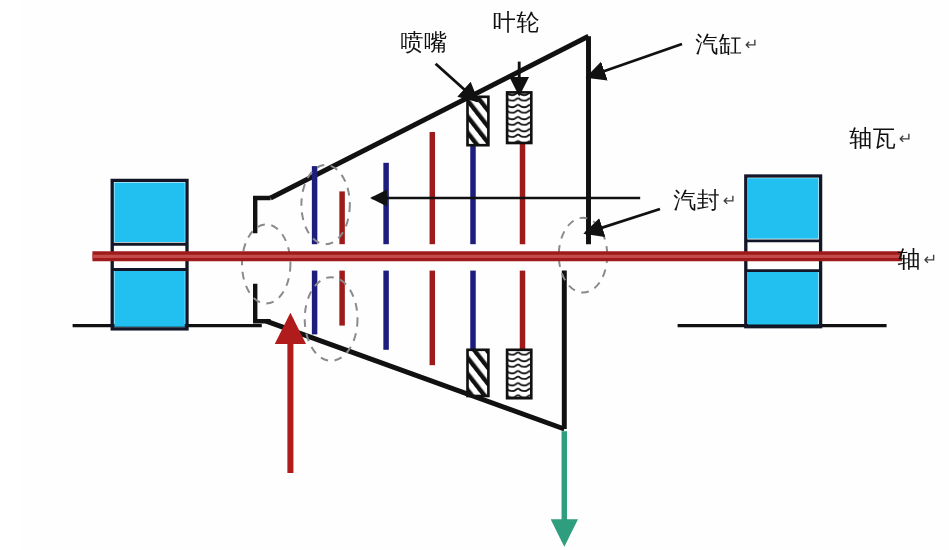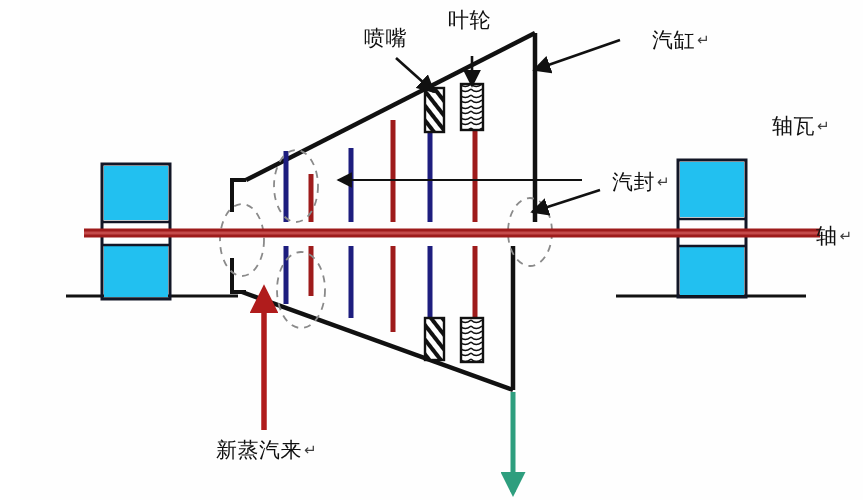--- a/index.html
+++ b/index.html
@@ -35,21 +35,21 @@
     letter-spacing: 0.5px;
   }
   .lbl .pil {
     font-size: 15px;
     color: #404040;
     margin-left: 2px;
     vertical-align: 2px;
   }
   #lbl-nozzle   { left: 344px; top: 24px; }
   #lbl-impeller { left: 428px; top: 6px; }
-  #lbl-cylinder { left: 632px; top: 26px; }
+  #lbl-cylinder { left: 612px; top: 26px; }
   #lbl-bearing  { left: 752px; top: 112px; text-align: center; }
   #lbl-seal     { left: 592px; top: 168px; font-family: Liberation Serif, serif; }
   #lbl-shaft    { left: 796px; top: 222px; }
   #lbl-inlet    { left: 196px; top: 436px; }
   #lbl-exhaust  { left: 516px; top: 452px; }
 </style>
 </head>
 <body>
 
 <div id="stage">
@@ -193,18 +193,15 @@
   </div>
 
   <div class="lbl" id="lbl-seal">
     <span>汽封</span><span class="pil">↵</span>
   </div>
 
   <div class="lbl" id="lbl-shaft">
     <span>轴</span><span class="pil">↵</span>
   </div>
 
-  <div class="lbl" id="lbl-inlet">
-    <span>新蒸汽来</span><span class="pil">↵</span>
-  </div>
 
 
 </div>
 
 </body></html>

